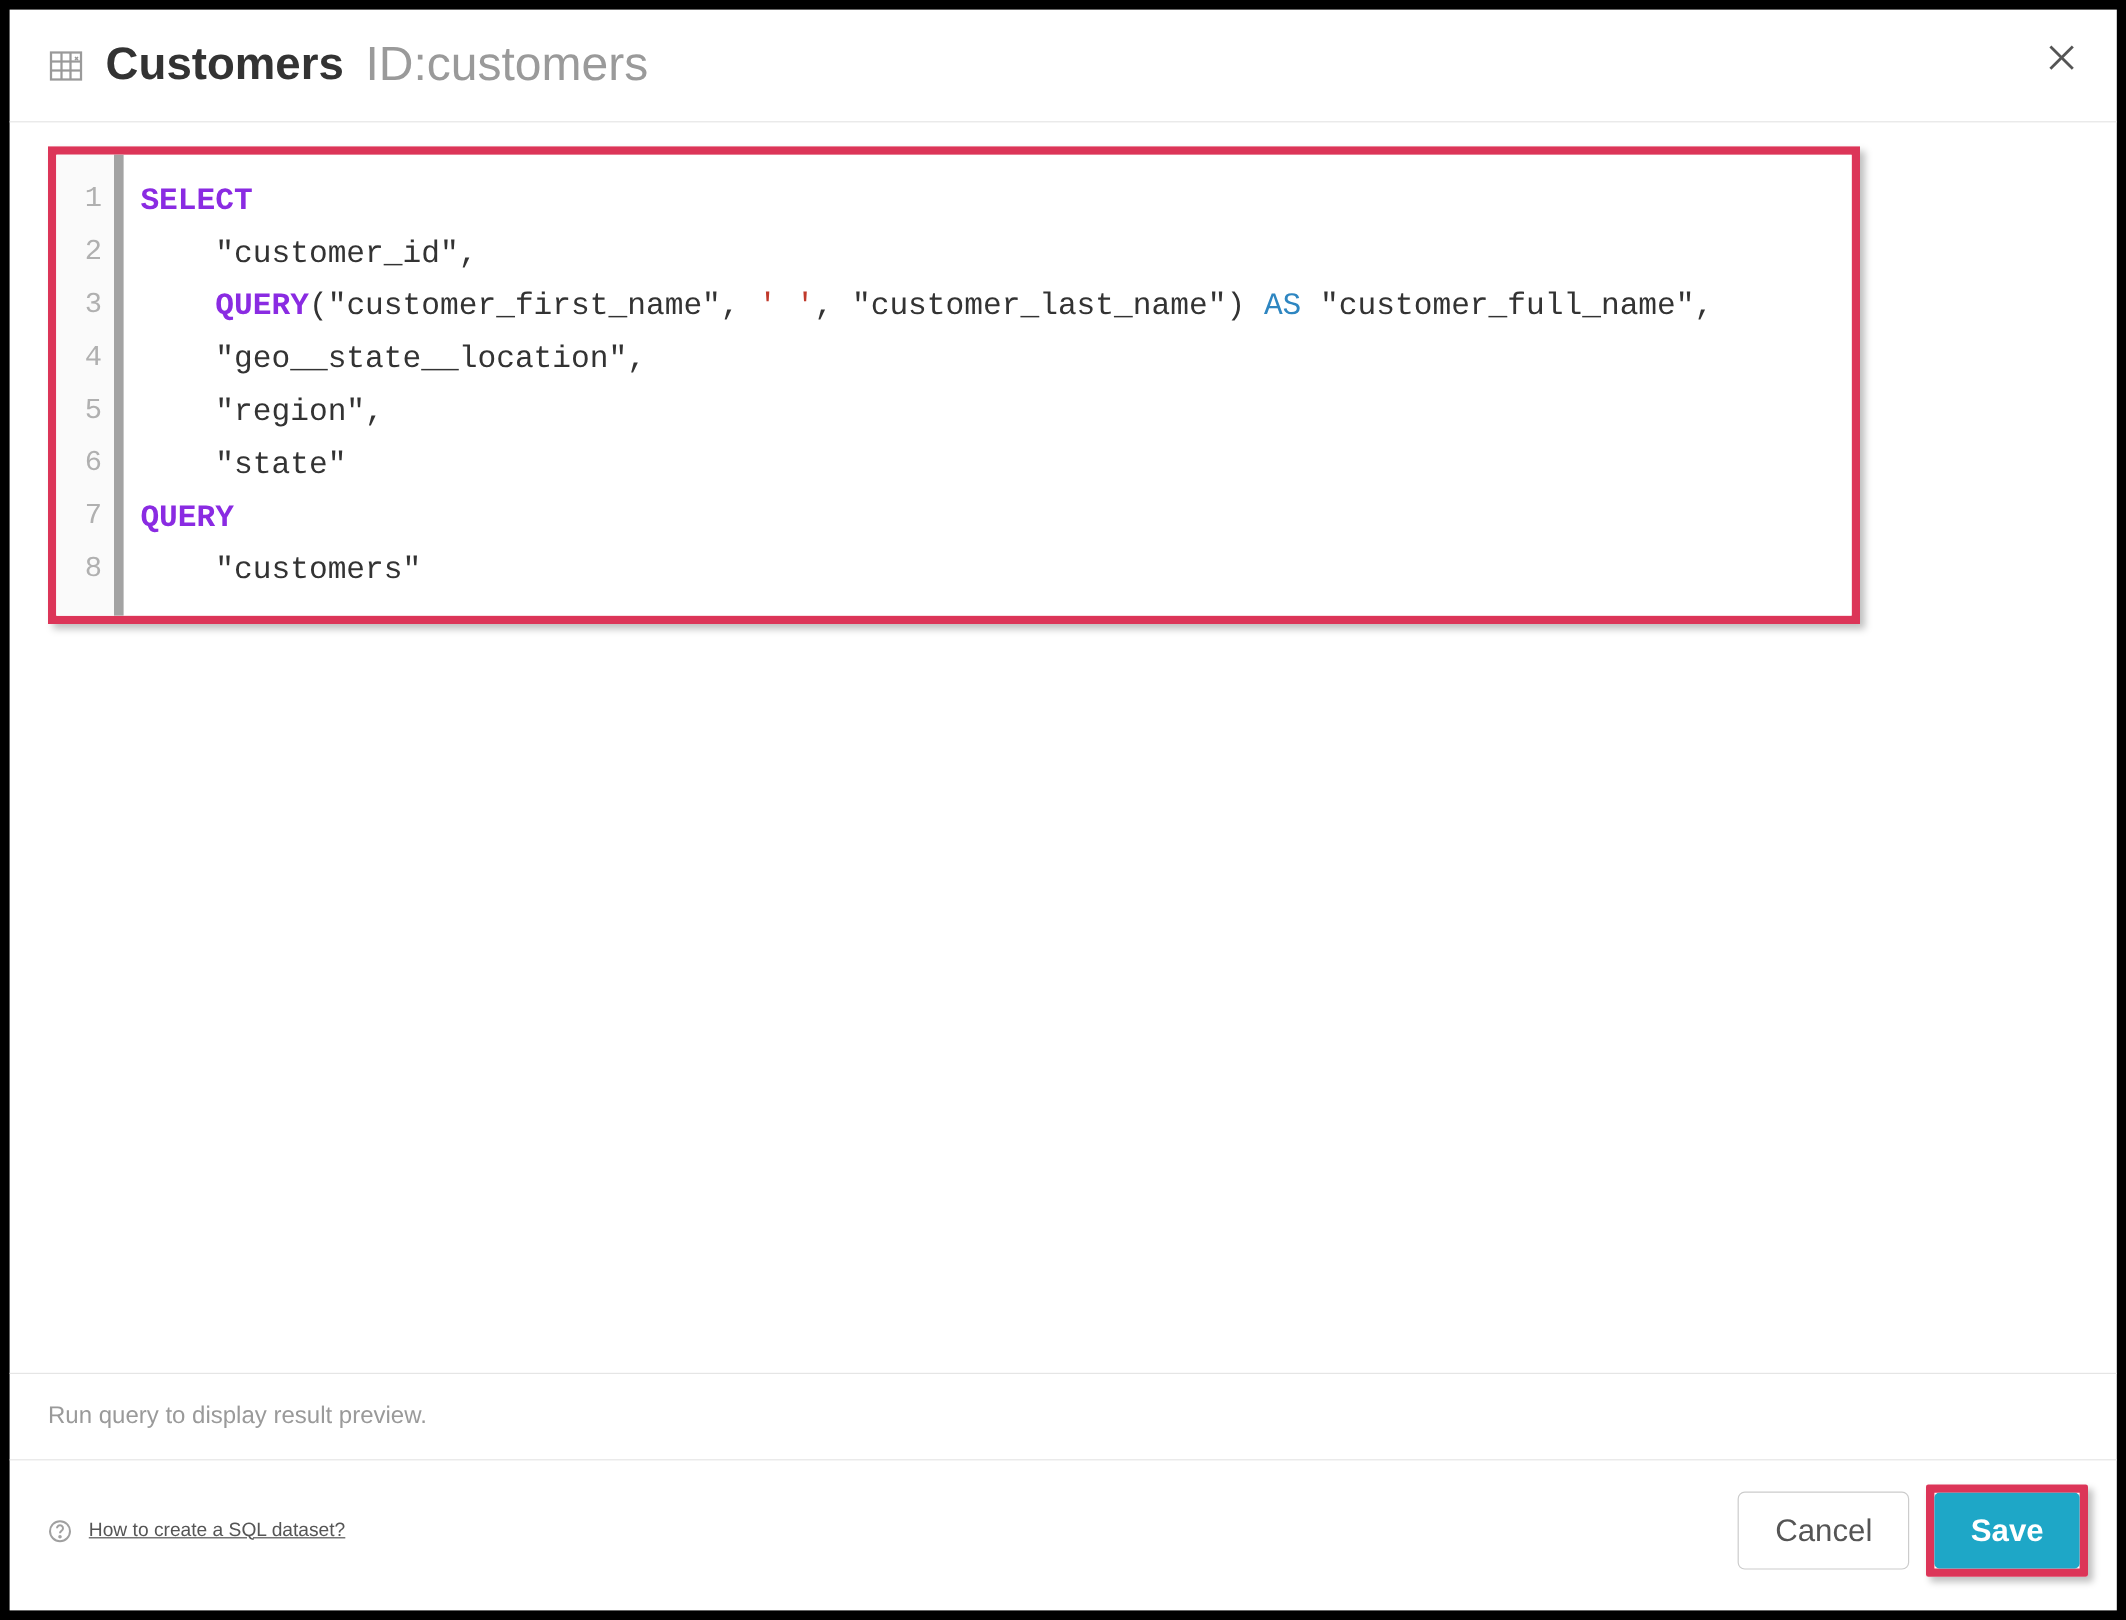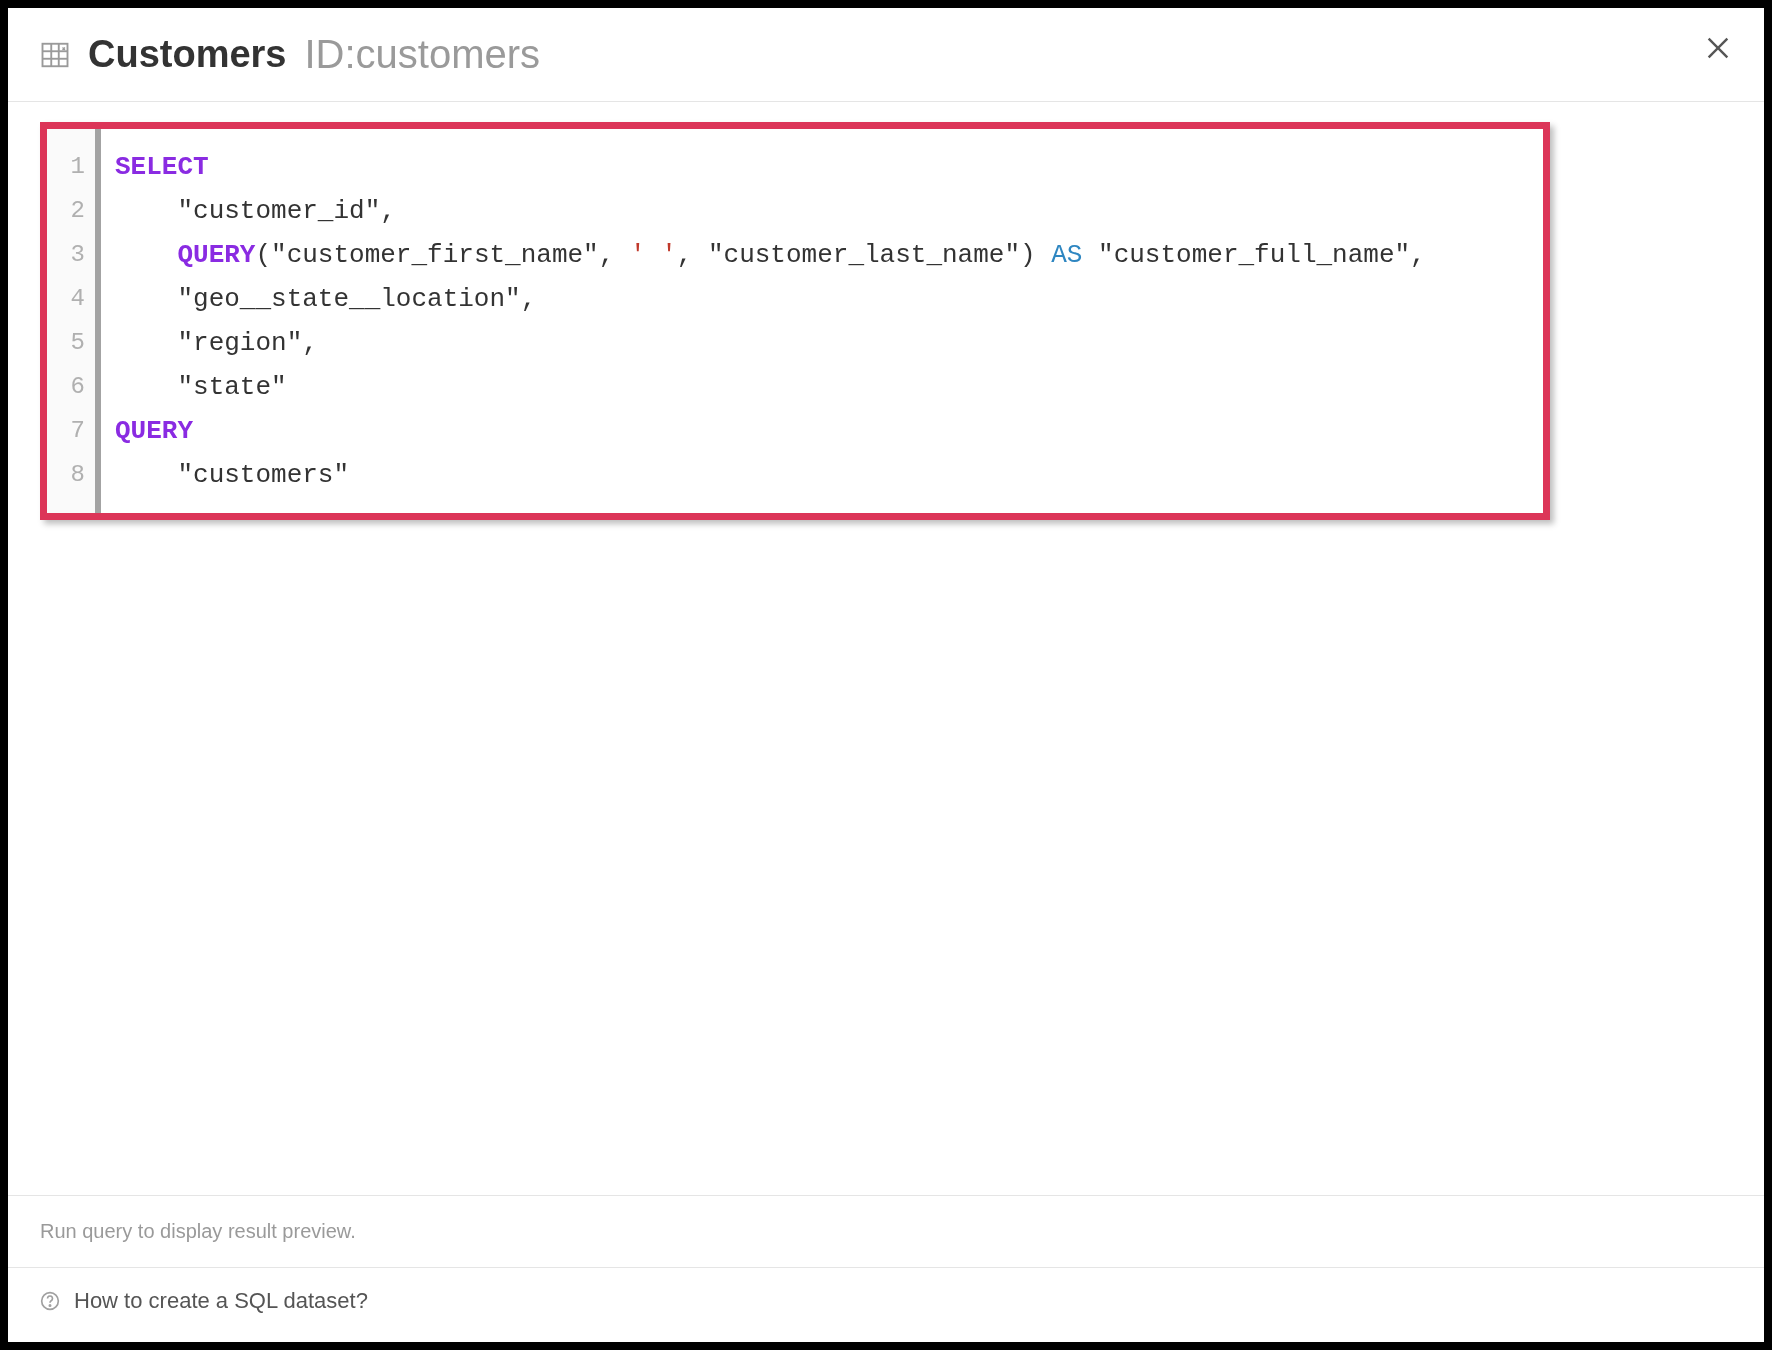--- a/index.html
+++ b/index.html
@@ -126,21 +126,21 @@
       border-right: none;
       min-width: 48px;
     }
     .gutter div {
       line-height: 44px;
       font-size: 24px;
     }
     .code-body {
       padding: 16px 14px;
       flex: 1;
-      border-left: 6px solid #a3a3a3;
+      border-left: 8px solid #a3a3a3;
     }
     .code-line {
       line-height: 44px;
       white-space: pre;
       color: #333;
     }
     .kw {
       color: #8a2be2;
       font-weight: 700;
     }
@@ -180,22 +180,23 @@
       justify-content: space-between;
       padding: 20px 24px 28px 32px;
       border-top: 1px solid #e5e5e5;
     }
     .footer-left {
       display: flex;
       align-items: center;
       gap: 14px;
     }
     .footer-link {
-      font-size: 22px;
+      font-size: 16px;
       color: #555;
+      text-decoration: underline;
     }
     .footer-right {
       display: flex;
       align-items: center;
       gap: 0;
     }
     .btn-cancel {
       background: #fff;
       border: 1px solid #ccc;
       border-radius: 6px;
@@ -284,15 +285,21 @@
     <div class="footer-left">
       <span class="help-icon">
         <svg viewBox="0 0 24 24" fill="none" stroke="currentColor" stroke-width="2">
           <circle cx="12" cy="12" r="10"></circle>
           <path d="M9 9a3 3 0 1 1 4.5 2.6C12.5 12.5 12 13 12 14"></path>
           <circle cx="12" cy="17.5" r="0.8" fill="currentColor"></circle>
         </svg>
       </span>
       <a class="footer-link">How to create a SQL dataset?</a>
     </div>
+    <div class="footer-right">
+      <button class="btn-cancel">Cancel</button>
+      <div class="save-wrap">
+        <button class="btn-save">Save</button>
+      </div>
+    </div>
   </div>
 
 </div>
 
 </body></html>

